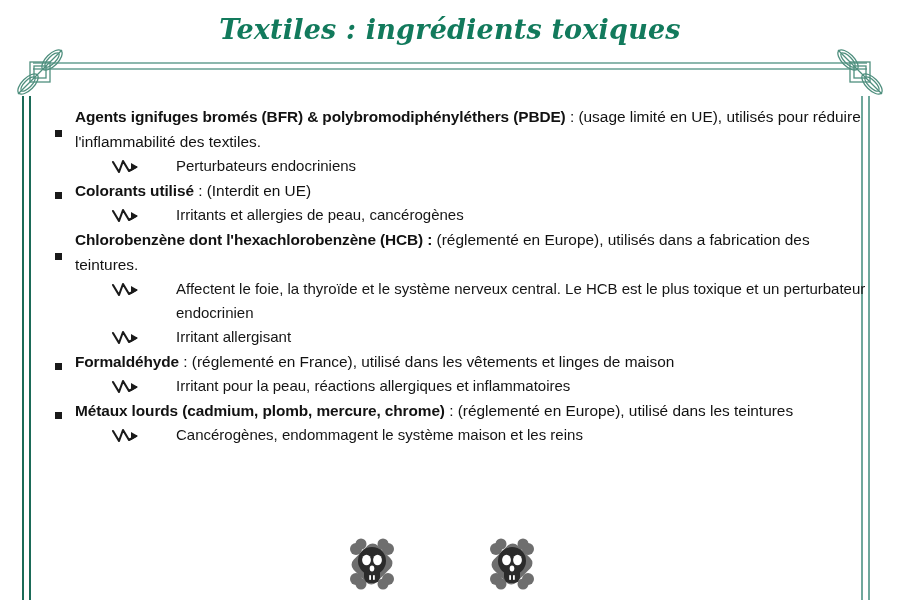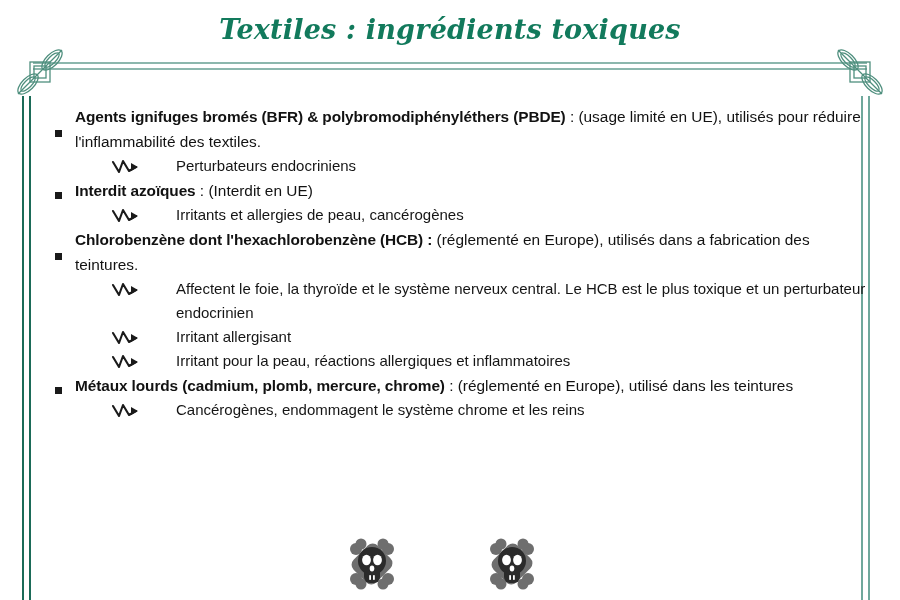--- a/index.html
+++ b/index.html
@@ -211,21 +211,21 @@
           <path d="M3 5 L9 15 L13 4 L19 14 L26 10" fill="none" stroke="#1a1a1a" stroke-width="2.1" stroke-linejoin="round" stroke-linecap="round"></path>
           <path d="M21 6 L28 10 L21 14 Z" fill="#1a1a1a"></path>
         </svg>
         <span class="sub-text">Perturbateurs endocriniens</span>
       </div>
     </div>
 
     <div class="item">
       <div class="main-line">
         <span class="bullet-sq"></span>
-        <span class="main-text"><span class="hd">Interdit azoïques</span><span class="rg"> : (Interdit en UE)</span></span>
+        <span class="main-text"><span class="hd">Colorants utilisé</span><span class="rg"> : (Interdit en UE)</span></span>
       </div>
       <div class="sub-line">
         <svg class="squig" viewBox="0 0 32 20">
           <path d="M3 5 L9 15 L13 4 L19 14 L26 10" fill="none" stroke="#1a1a1a" stroke-width="2.1" stroke-linejoin="round" stroke-linecap="round"></path>
           <path d="M21 6 L28 10 L21 14 Z" fill="#1a1a1a"></path>
         </svg>
         <span class="sub-text">Irritants et allergies de peau, cancérogènes</span>
       </div>
     </div>
 
@@ -247,40 +247,44 @@
       <div class="sub-line">
         <svg class="squig" viewBox="0 0 32 20">
           <path d="M3 5 L9 15 L13 4 L19 14 L26 10" fill="none" stroke="#1a1a1a" stroke-width="2.1" stroke-linejoin="round" stroke-linecap="round"></path>
           <path d="M21 6 L28 10 L21 14 Z" fill="#1a1a1a"></path>
         </svg>
         <span class="sub-text">Irritant allergisant</span>
       </div>
     </div>
 
     <div class="item">
+      <div class="main-line">
+        <span class="bullet-sq"></span>
+        <span class="main-text"><span class="hd">Formaldéhyde</span><span class="rg"> : (réglementé en France), utilisé dans les vêtements et linges de maison</span></span>
+      </div>
       <div class="sub-line">
         <svg class="squig" viewBox="0 0 32 20">
           <path d="M3 5 L9 15 L13 4 L19 14 L26 10" fill="none" stroke="#1a1a1a" stroke-width="2.1" stroke-linejoin="round" stroke-linecap="round"></path>
           <path d="M21 6 L28 10 L21 14 Z" fill="#1a1a1a"></path>
         </svg>
         <span class="sub-text">Irritant pour la peau, réactions allergiques et inflammatoires</span>
       </div>
     </div>
 
     <div class="item">
       <div class="main-line">
         <span class="bullet-sq"></span>
         <span class="main-text"><span class="hd">Métaux lourds (cadmium, plomb, mercure, chrome)</span><span class="rg">  : (réglementé en Europe), utilisé dans les teintures</span></span>
       </div>
       <div class="sub-line">
         <svg class="squig" viewBox="0 0 32 20">
           <path d="M3 5 L9 15 L13 4 L19 14 L26 10" fill="none" stroke="#1a1a1a" stroke-width="2.1" stroke-linejoin="round" stroke-linecap="round"></path>
           <path d="M21 6 L28 10 L21 14 Z" fill="#1a1a1a"></path>
         </svg>
-        <span class="sub-text">Cancérogènes, endommagent le système chrome et les reins</span>
+        <span class="sub-text">Cancérogènes, endommagent le système maison et les reins</span>
       </div>
     </div>
 
   </div>
 
   <div class="icons">
 
     <svg class="skull-icon one" viewBox="0 0 56 56">
       <g fill="#6e6e6e">
         <circle cx="12" cy="13" r="6"></circle>

